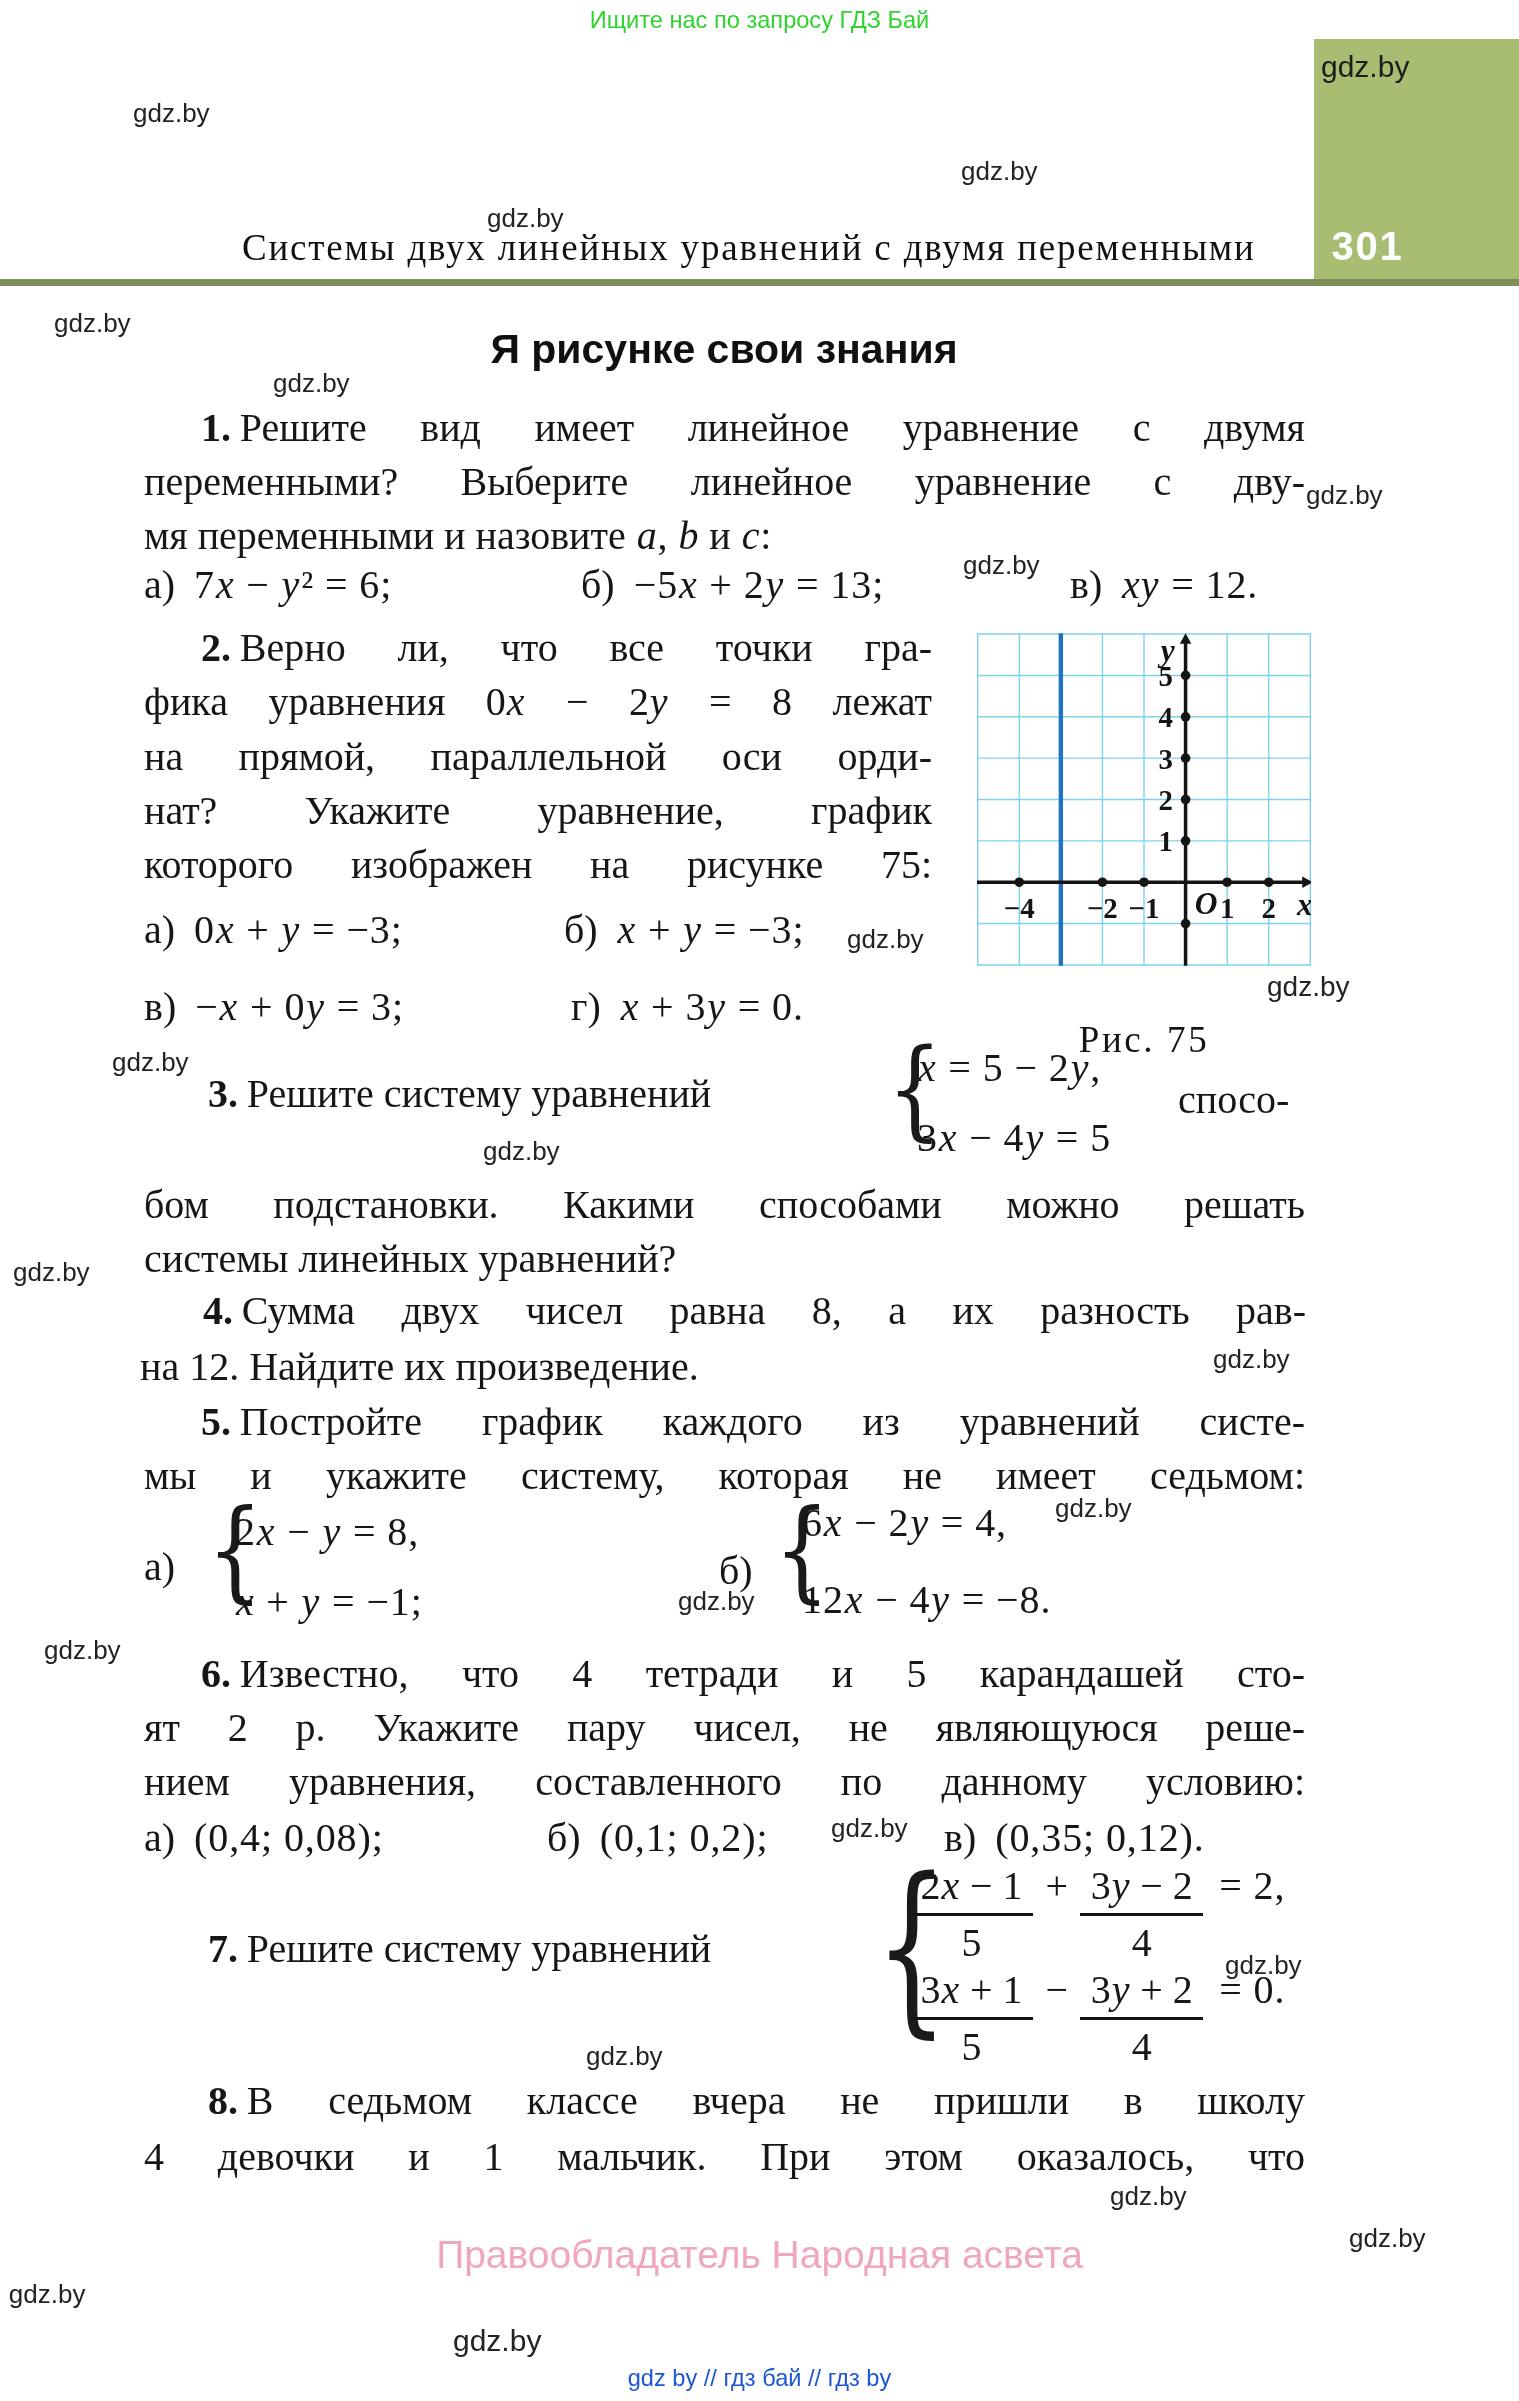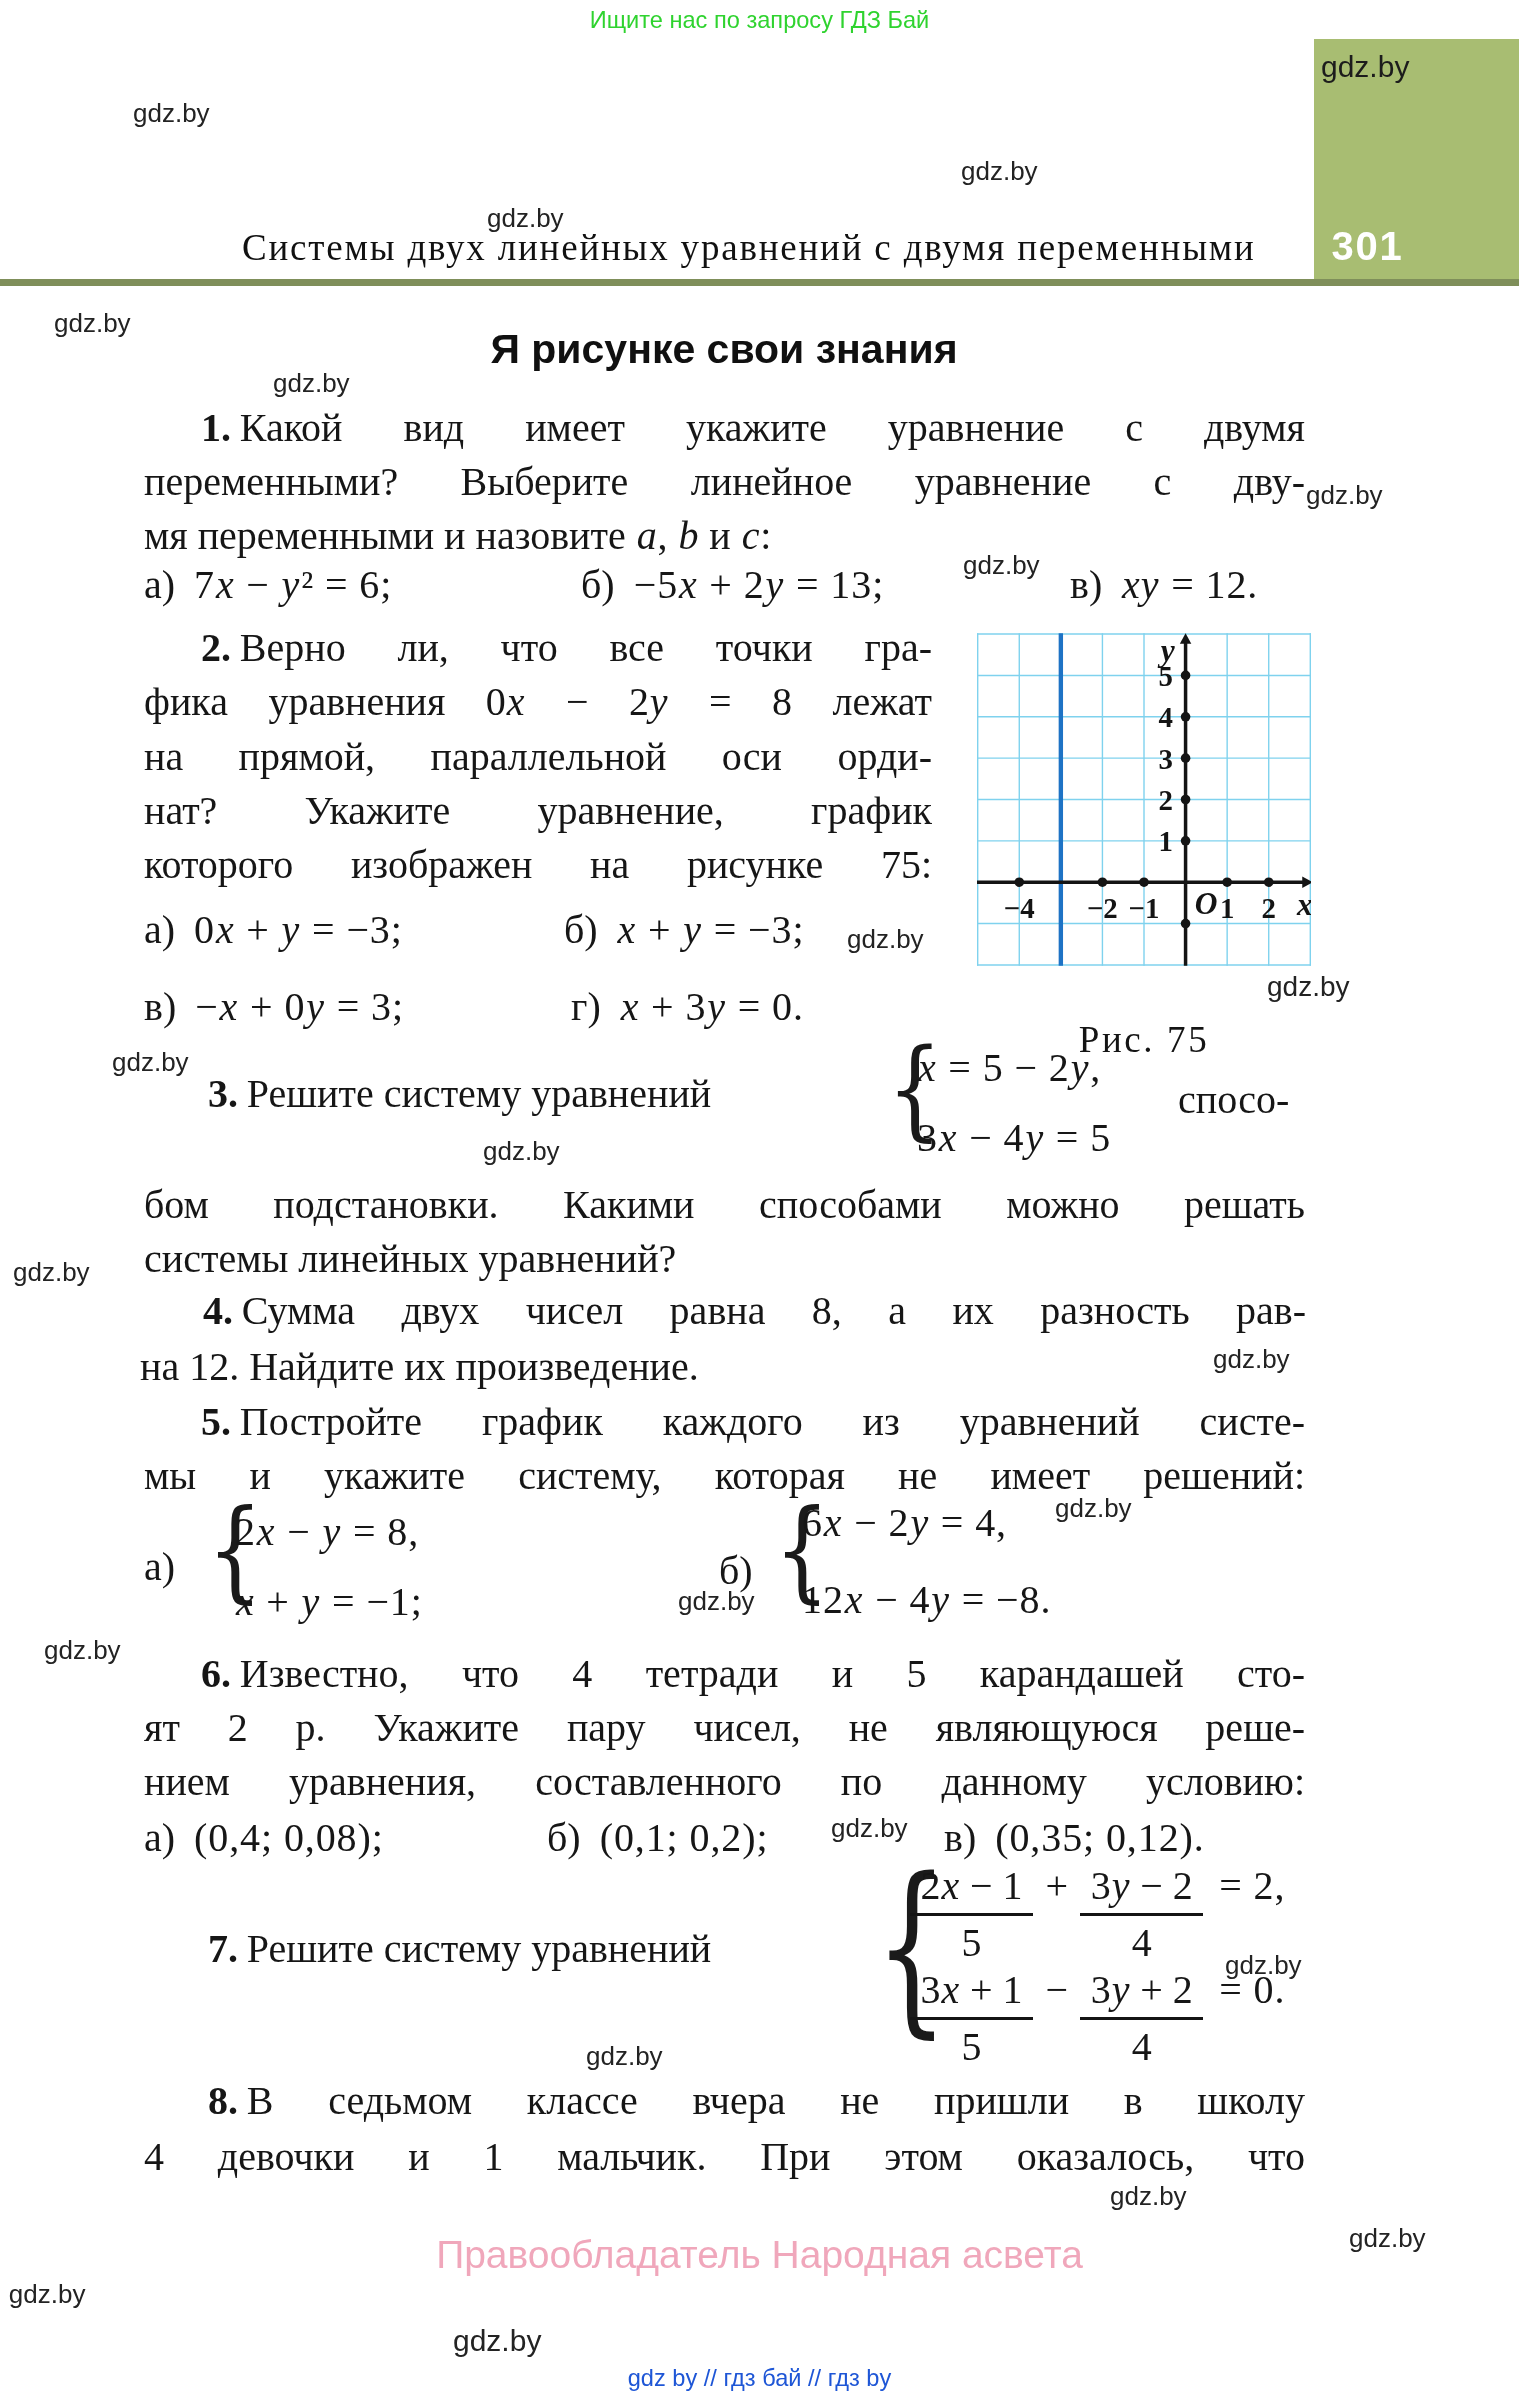--- a/index.html
+++ b/index.html
@@ -51,21 +51,21 @@
 
   <div class="numbox">
     <div class="wm">gdz.by</div>
     <div class="pagenum">301</div>
   </div>
   <div class="htitle">Системы двух линейных уравнений с двумя переменными</div>
   <div class="hrule"></div>
 
   <div class="stitle">Я рисунке свои знания</div>
 
-  <div class="tl just" style="left:201px;top:403px;width:1104px"><span class="pnum">1.</span><span>Какой вид имеет укажите уравнение с двумя</span></div>
+  <div class="tl just" style="left:201px;top:403px;width:1104px"><span class="pnum">1.</span><span>Решите вид имеет линейное уравнение с двумя</span></div>
   <div class="tl just" style="left:144px;top:457px;width:1161px">переменными? Выберите линейное уравнение с дву-</div>
   <div class="tl" style="left:144px;top:511px">мя переменными и назовите <i>a</i>, <i>b</i> и <i>c</i>:</div>
   <div class="opt" style="left:144px;top:560px"><span class="olabel">а)</span><span class="oeq">7<i>x</i> − <i>y</i>² = 6;</span></div>
   <div class="opt" style="left:581px;top:560px"><span class="olabel">б)</span><span class="oeq">−5<i>x</i> + 2<i>y</i> = 13;</span></div>
   <div class="opt" style="left:1070px;top:560px"><span class="olabel">в)</span><span class="oeq"><i>xy</i> = 12.</span></div>
 
   <div class="tl just" style="left:201px;top:623px;width:731px"><span class="pnum">2.</span><span>Верно ли, что все точки гра-</span></div>
   <div class="tl just" style="left:144px;top:677px;width:788px">фика уравнения 0<i>x</i> − 2<i>y</i> = 8 лежат</div>
   <div class="tl just" style="left:144px;top:732px;width:788px">на прямой, параллельной оси орди-</div>
   <div class="tl just" style="left:144px;top:786px;width:788px">нат? Укажите уравнение, график</div>
@@ -137,21 +137,21 @@
   <div class="eq" style="left:917px;top:1043px"><i>x</i> = 5 − 2<i>y</i>,</div>
   <div class="eq" style="left:917px;top:1113px">3<i>x</i> − 4<i>y</i> = 5</div>
   <div class="tl" style="left:1178px;top:1075px">спосо-</div>
   <div class="tl just" style="left:144px;top:1180px;width:1161px">бом подстановки. Какими способами можно решать</div>
   <div class="tl" style="left:144px;top:1234px">системы линейных уравнений?</div>
 
   <div class="tl just" style="left:203px;top:1286px;width:1103px"><span class="pnum">4.</span><span>Сумма двух чисел равна 8, а их разность рав-</span></div>
   <div class="tl" style="left:140px;top:1342px">на 12. Найдите их произведение.</div>
 
   <div class="tl just" style="left:201px;top:1397px;width:1104px"><span class="pnum">5.</span><span>Постройте график каждого из уравнений систе-</span></div>
-  <div class="tl just" style="left:144px;top:1451px;width:1161px">мы и укажите систему, которая не имеет решений:</div>
+  <div class="tl just" style="left:144px;top:1451px;width:1161px">мы и укажите систему, которая не имеет седьмом:</div>
   <div class="tl" style="left:144px;top:1542px">а)</div>
   <div class="brace" style="left:207px;top:1495px;font-size:110px;transform:scaleX(0.8)">{</div>
   <div class="eq" style="left:235px;top:1507px">2<i>x</i> − <i>y</i> = 8,</div>
   <div class="eq" style="left:235px;top:1577px"><i>x</i> + <i>y</i> = −1;</div>
   <div class="tl" style="left:719px;top:1546px">б)</div>
   <div class="brace" style="left:774px;top:1495px;font-size:110px;transform:scaleX(0.8)">{</div>
   <div class="eq" style="left:802px;top:1498px">6<i>x</i> − 2<i>y</i> = 4,</div>
   <div class="eq" style="left:802px;top:1575px">12<i>x</i> − 4<i>y</i> = −8.</div>
 
   <div class="tl just" style="left:201px;top:1649px;width:1104px"><span class="pnum">6.</span><span>Известно, что 4 тетради и 5 карандашей сто-</span></div>

